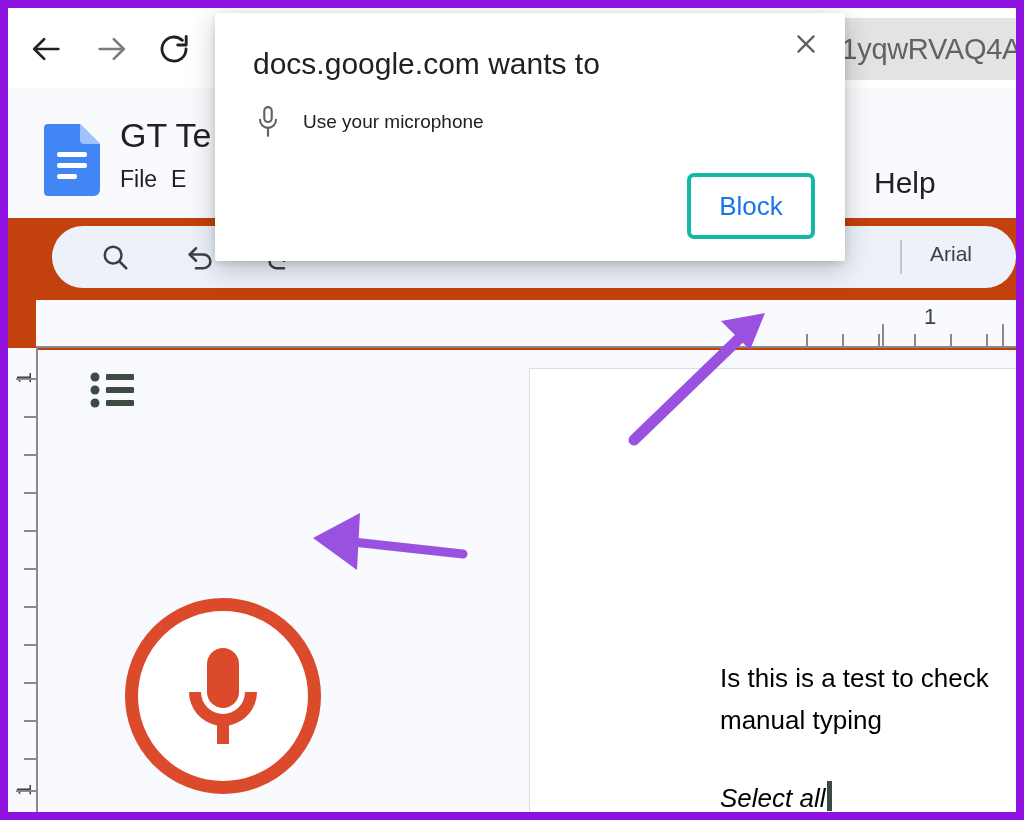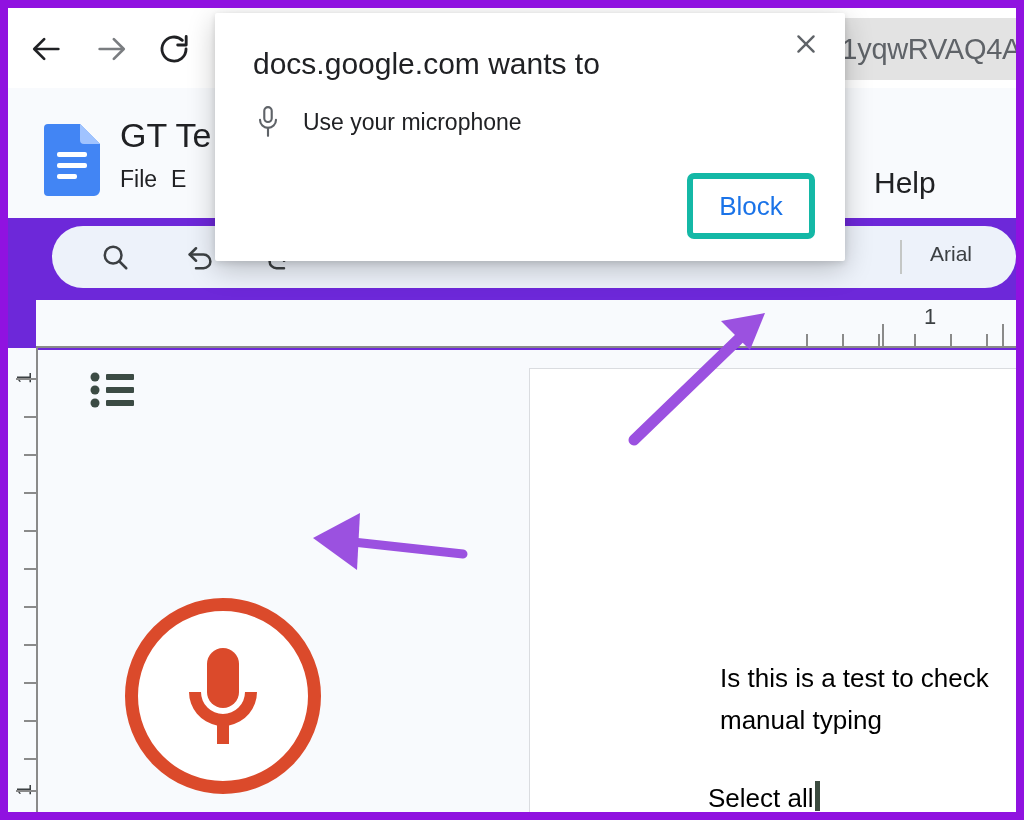--- a/index.html
+++ b/index.html
@@ -71,21 +71,21 @@
     letter-spacing:-0.3px;
     white-space:nowrap;
     color:#5f6368;
   }
   #url-text .host { color:#202124; }
 
   
   #docs-app {
     position:absolute; left:0; top:80px;
     width:1008px; height:724px;
-    background:#6d28d9;
+    background:#c2410c;
   }
 
   #docs-header {
     position:absolute; left:0; top:0;
     width:1008px; height:130px;
     background:#f8fafd;
   }
   #docs-logo {
     position:absolute; left:36px; top:36px;
     width:56px; height:72px;
@@ -206,24 +206,24 @@
   }
   #doc-text {
     position:absolute; left:190px; top:288px;
     width:330px;
     font-size:26px;
     line-height:42px;
     color:#000000;
     white-space:pre-wrap;
   }
   #doc-para-2 {
-    position:absolute; left:178px; top:408px;
+    position:absolute; left:190px; top:408px;
     font-size:26px; line-height:42px;
     color:#000000;
-    display:flex; align-items:baseline;
+    display:flex; align-items:baseline;font-style:italic;
   }
   #text-caret {
     display:inline-block;
     width:5px; height:30px;
     background:#3c4b3f;
     margin-left:1px;
     position:relative; top:4px;
   }
 
   
@@ -245,28 +245,28 @@
   #perm-heading {
     position:absolute; left:38px; top:34px;
     font-size:30px; color:#202124;
     white-space:nowrap;
   }
   #perm-request {
     position:absolute; left:40px; top:92px;
     display:flex; align-items:center; gap:22px;
   }
   #perm-mic-icon { width:26px; height:34px; color:#5f6368; }
-  #perm-request-label { font-size:23px; color:#202124; }
+  #perm-request-label { font-size:19px; color:#202124; }
   #perm-actions {
     position:absolute; right:30px; bottom:22px;
     display:flex; gap:18px;
   }
   .perm-btn {
     min-width:128px; height:66px;
-    border:6px solid #14b8a6;
+    border:4px solid #14b8a6;
     border-radius:7px;
     background:#ffffff;
     color:#1a73e8;
     font-size:26px;
     font-family:"Liberation Sans", sans-serif;
     display:flex; align-items:center; justify-content:center;
     cursor:pointer;
   }
 
   

